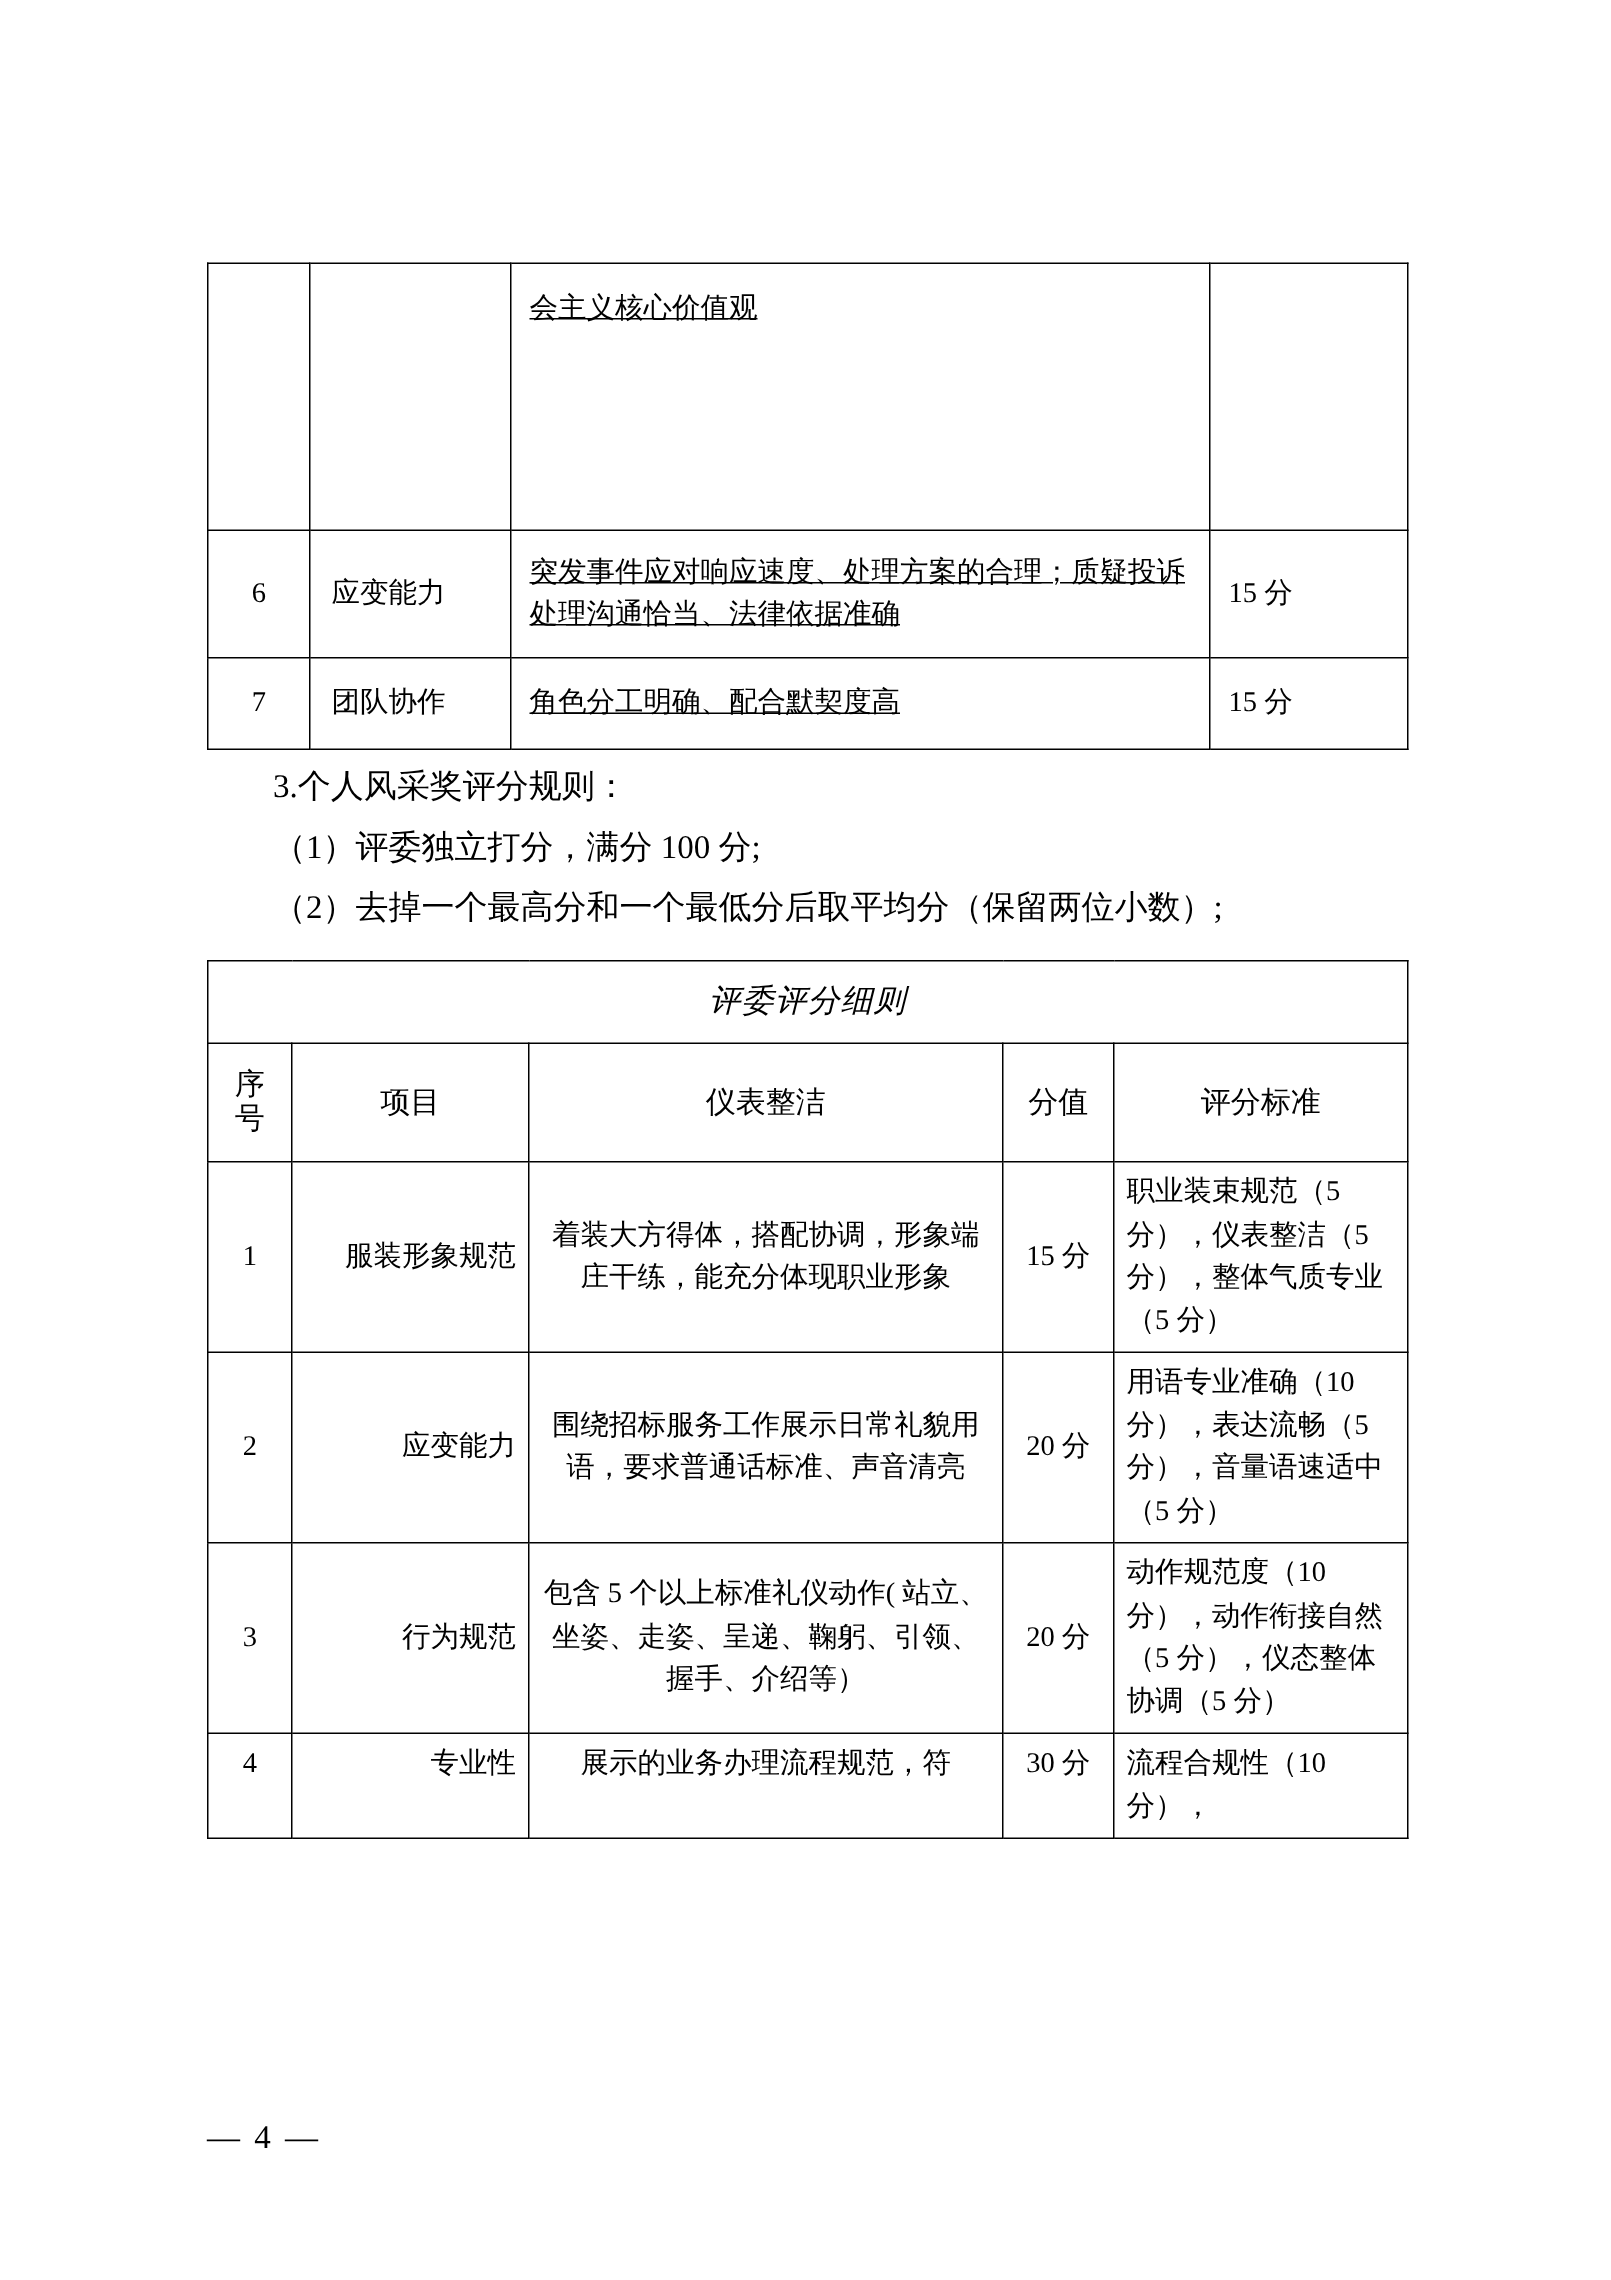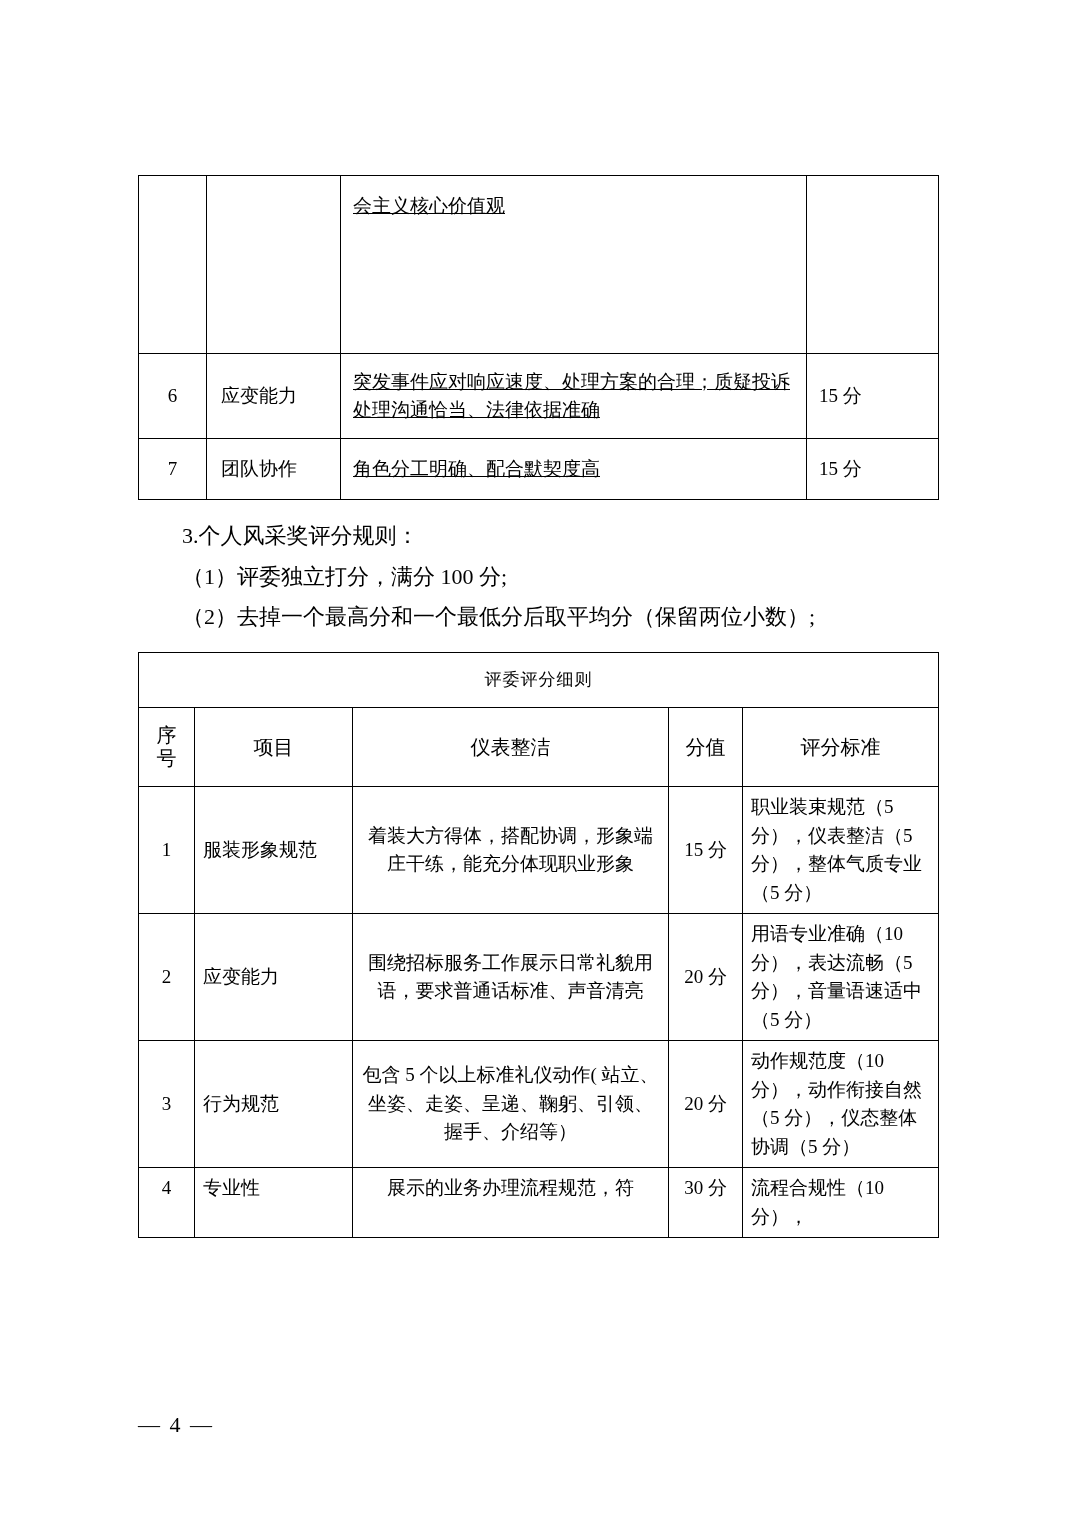--- a/index.html
+++ b/index.html
@@ -58,50 +58,51 @@
 
   
   .para {
     font-size: 22px;
     line-height: 1.85;
     margin: 0;
     text-align: justify;
   }
   .para.indent { text-indent: 44px; }
   .paras {
-    margin-top: 16px;
+    margin-top: 4px;
     margin-bottom: 14px;
   }
 
   
   .t2 { margin-top: 4px; }
   .t2 col.c1 { width: 56px; }
   .t2 col.c2 { width: 158px; }
   .t2 col.c3 { width: 316px; }
   .t2 col.c4 { width: 74px; }
   .t2 col.c5 { width: 196px; }
 
   .t2 td {
     font-size: 18px;
     line-height: 1.5;
   }
   .t2 td.title {
     text-align: center;
-    font-size: 17px;
+    font-size: 21px;
     height: 42px;
     letter-spacing: 1px;
+    font-style: italic;
   }
   .t2 td.head {
     text-align: center;
     height: 66px;
     font-size: 20px;
   }
   .t2 td.head .stack { line-height: 1.15; }
   .t2 td.c-num { text-align: center; }
-  .t2 td.c-item { text-align: left; }
+  .t2 td.c-item { text-align: right; }
   .t2 td.c-req { text-align: center; }
   .t2 td.c-val { text-align: center; }
   .t2 td.c-std { text-align: left; }
   .t2 tr.body td { height: 96px; }
   .t2 tr.row4 td { height: 46px; vertical-align: top; }
 
   .footer {
     position: absolute;
     left: 138px;
     top: 1412px;

